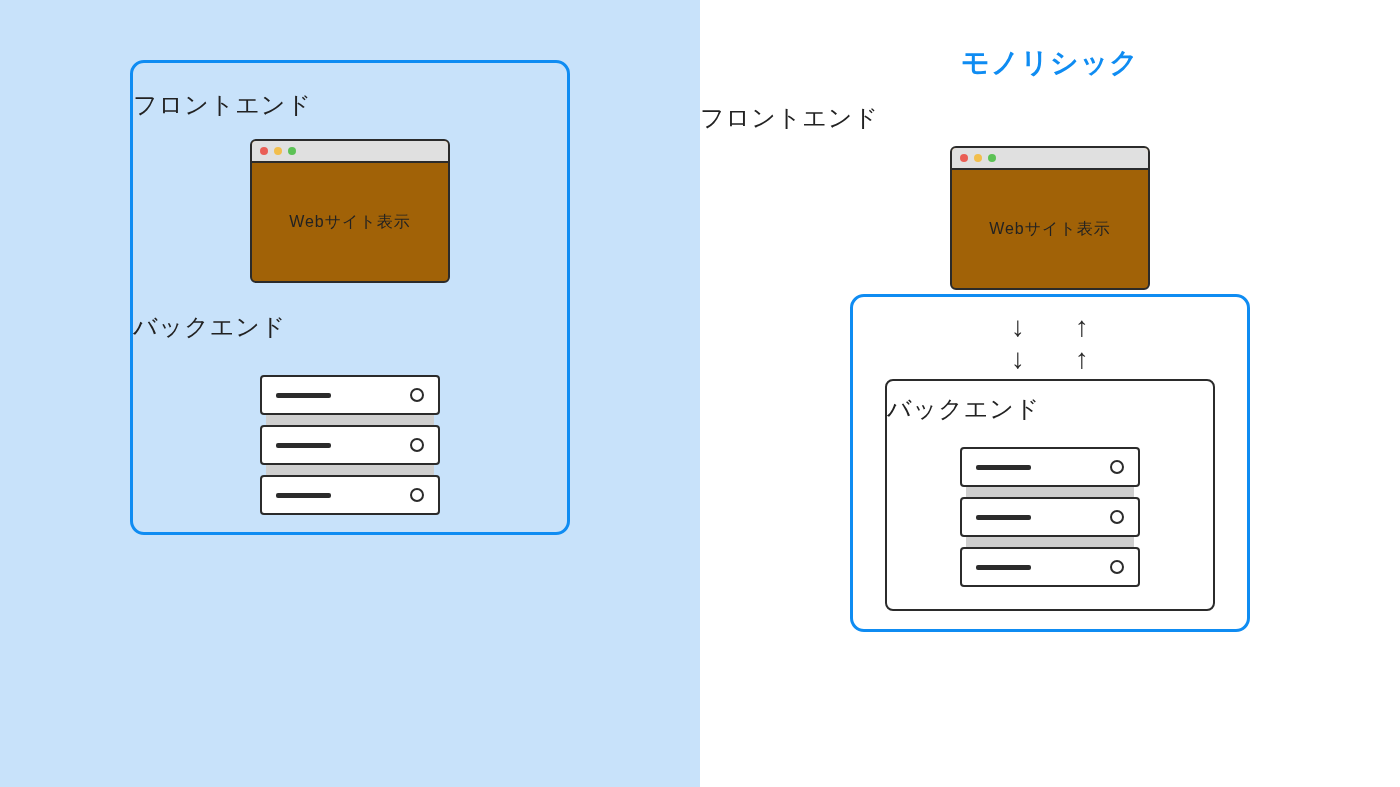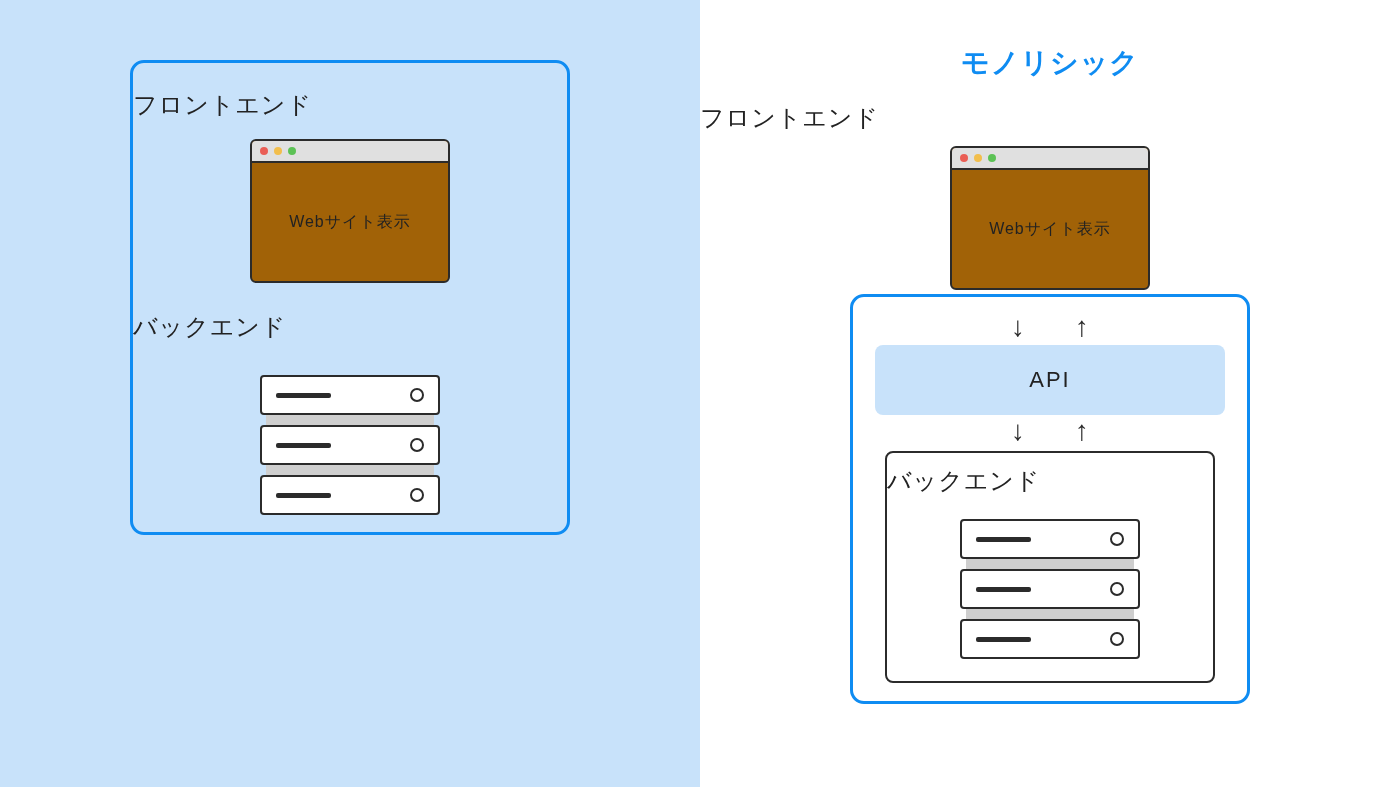--- a/index.html
+++ b/index.html
@@ -203,21 +203,20 @@
         </div>
       </div>
 
       <div class="blue-box headless-outer">
 
         <div class="arrow-row">
           <span class="arrow">↓</span>
           <span class="arrow">↑</span>
         </div>
 
-        <div class="api-bar">API</div>
 
         <div class="arrow-row">
           <span class="arrow">↓</span>
           <span class="arrow">↑</span>
         </div>
 
         <div class="thin-frame">
           <div class="sublabel" style="margin-top:0">バックエンド</div>
           <div style="height:12px"></div>
           <div class="server">

